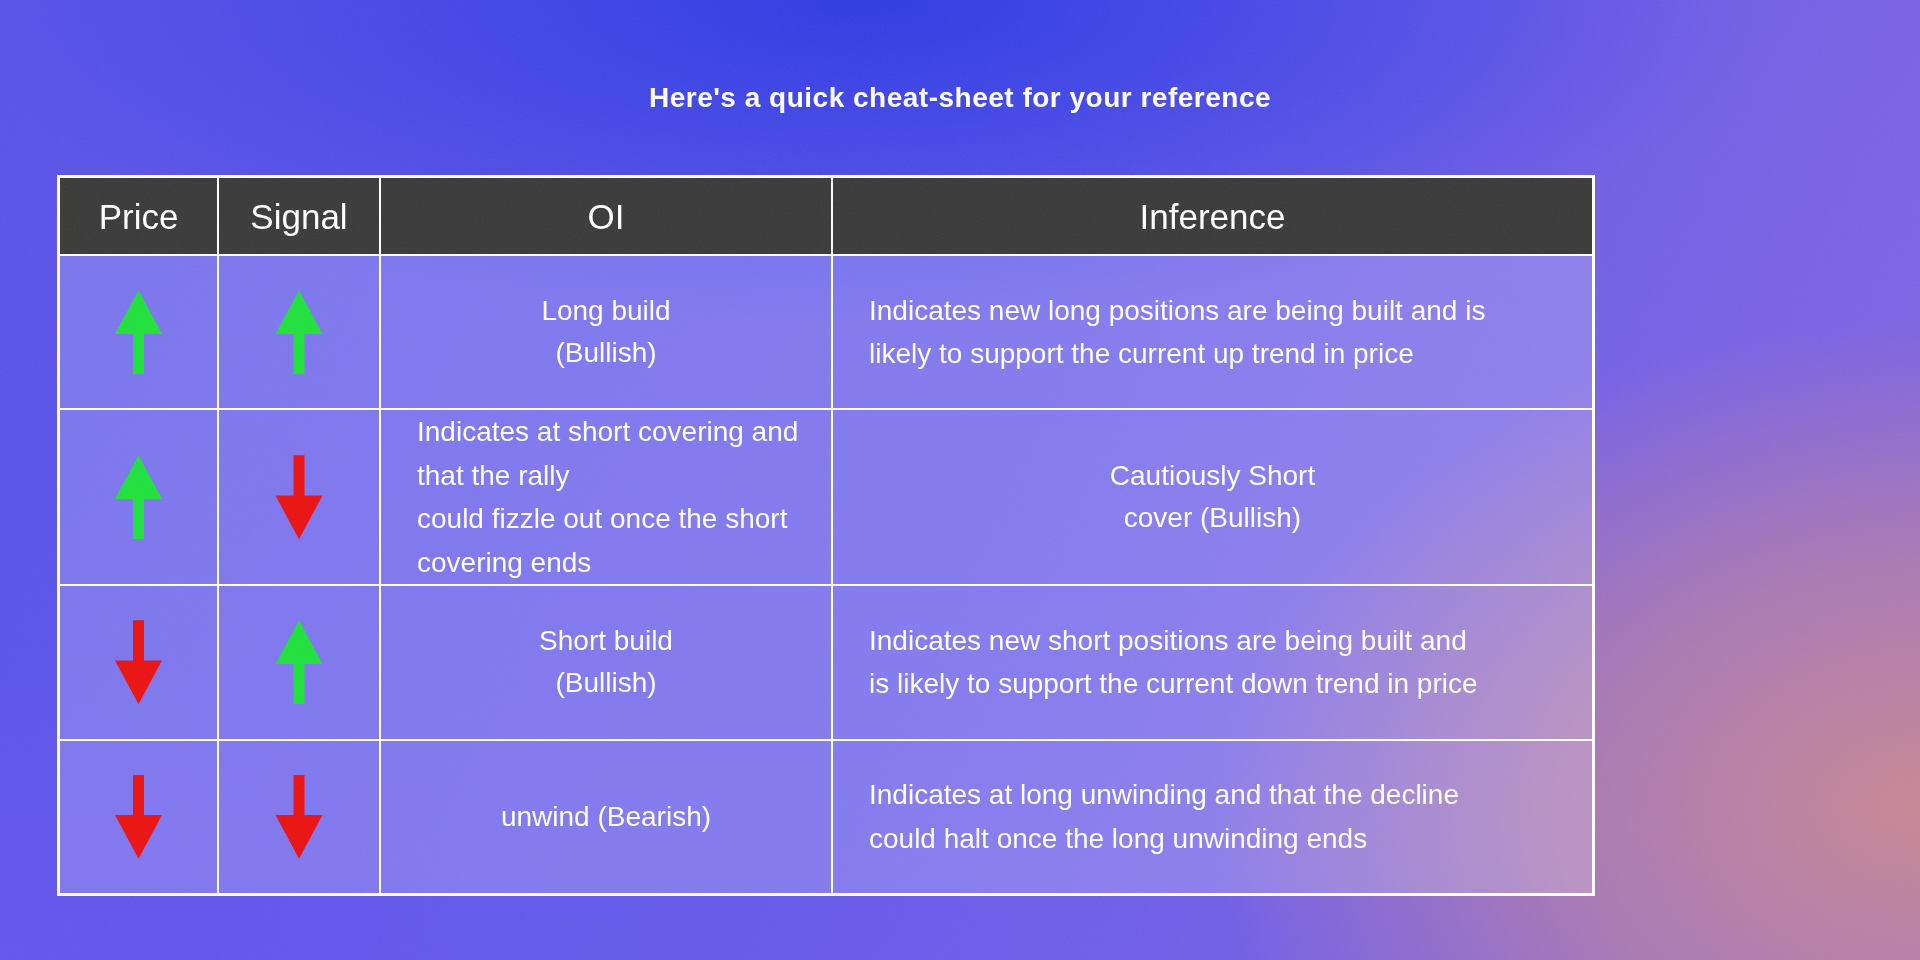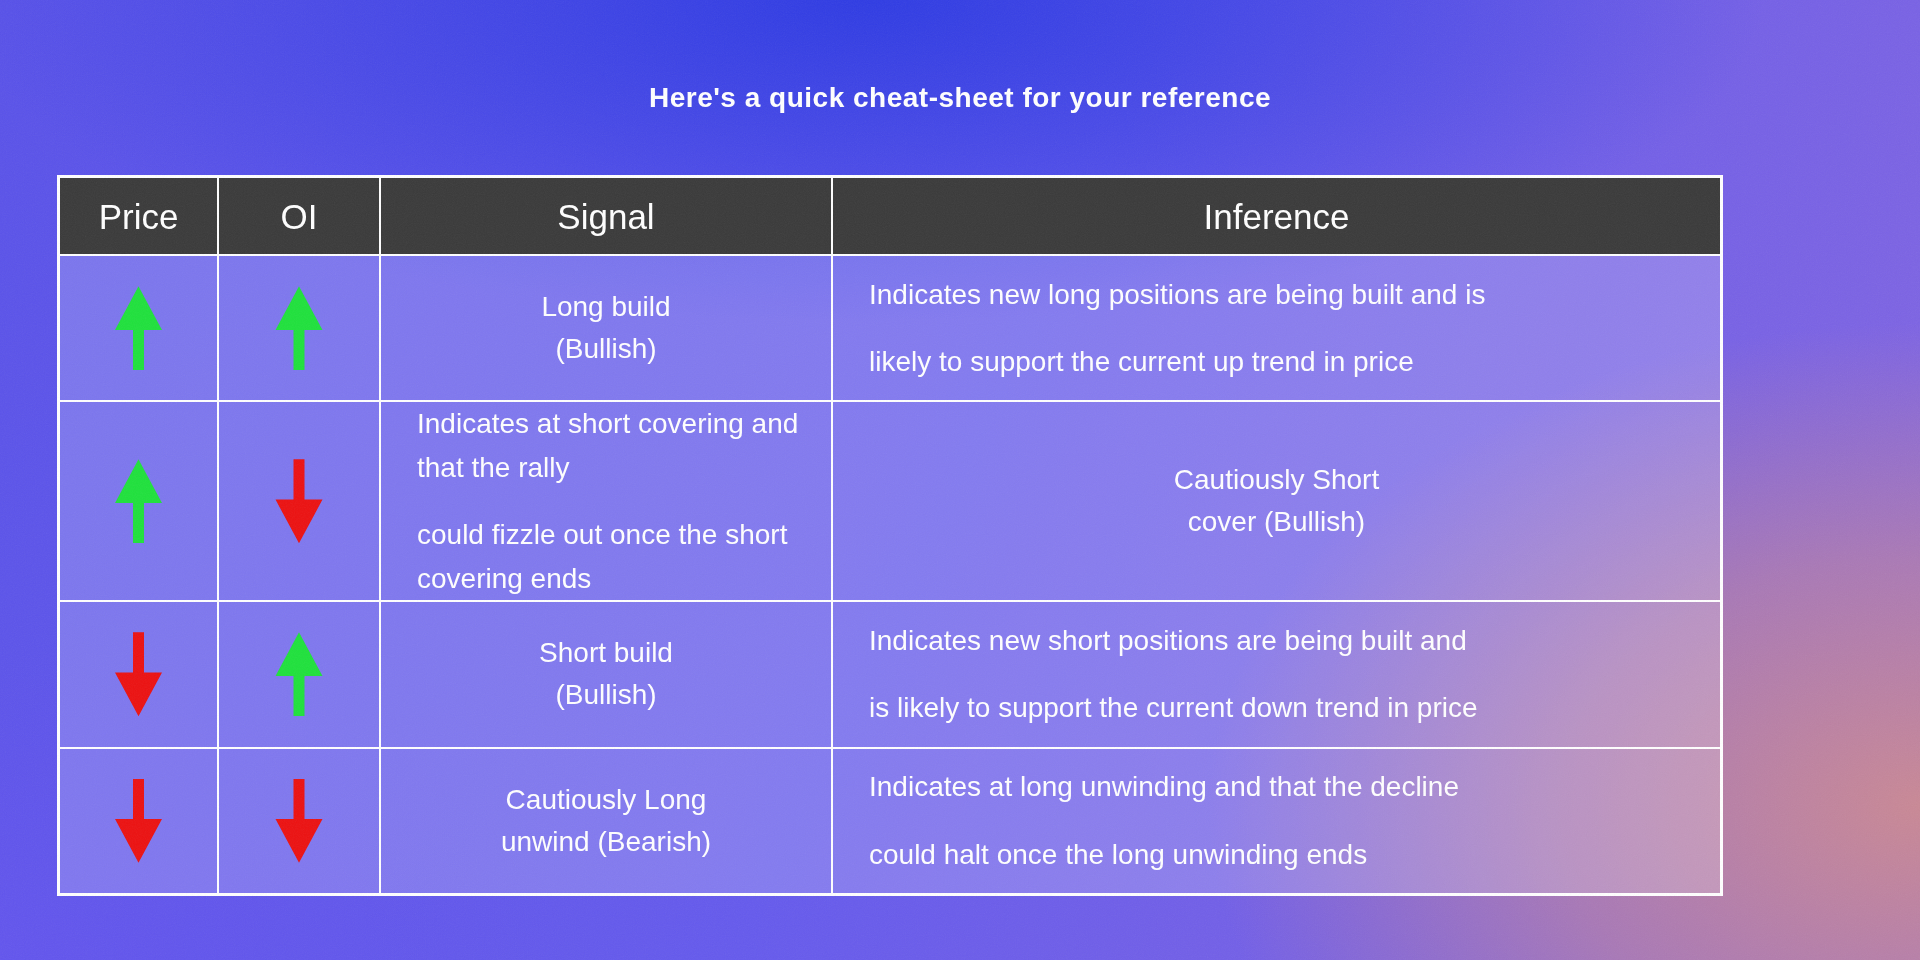--- a/index.html
+++ b/index.html
@@ -23,21 +23,21 @@
     top: 82px; left: 0; width: 100%;
     text-align: center;
     font-size: 28px;
     font-weight: 700;
     letter-spacing: 0.5px;
     z-index: 2;
   }
   .cheat-table {
     position: absolute;
     left: 57px; top: 175px;
-    width: 1666px; height: 721px;
+    width: 1538px; height: 721px;
     border: 3px solid #ffffff;
     display: flex;
     flex-direction: column;
     z-index: 2;
     --cols: 159px 162px 452px 1fr;
   }
   .hrow {
     height: 78px;
     display: grid;
     grid-template-columns: var(--cols);
@@ -60,21 +60,20 @@
     justify-content: center;
     font-size: 28px;
     line-height: 1.5;
   }
   .cell:last-child { border-right: none; }
   .hrow .cell { font-size: 35px; line-height: 1; }
   .inference-cell {
     align-items: flex-start;
     padding-left: 36px;
     line-height: 1.55;
-    gap: 24px;
   }
   .arrow {
     width: 50px; height: 84px;
   }
   .arrow-up {
     background: var(--arrow-up, #1fe13c);
     clip-path: polygon(50% 0%, 97% 52%, 61% 52%, 61% 100%, 39% 100%, 39% 52%, 3% 52%);
   }
   .arrow-down {
     background: var(--arrow-down, #ec1111);
@@ -83,22 +82,22 @@
 </style>
 </head>
 <body>
 
 <div class="page-title">Here's a quick cheat-sheet for your reference</div>
 
 <div class="cheat-table">
 
   <div class="hrow">
     <div class="cell">Price</div>
+    <div class="cell">Signal</div>
     <div class="cell">OI</div>
-    <div class="cell">Signal</div>
     <div class="cell">Inference</div>
   </div>
 
   <div class="row">
     <div class="cell">
       <div class="arrow arrow-up"></div>
     </div>
     <div class="cell">
       <div class="arrow arrow-up"></div>
     </div>
@@ -147,21 +146,20 @@
   </div>
 
   <div class="row">
     <div class="cell">
       <div class="arrow arrow-down"></div>
     </div>
     <div class="cell">
       <div class="arrow arrow-down"></div>
     </div>
     <div class="cell signal-cell">
-      <div>Cautiously Long</div>
       <div>unwind (Bearish)</div>
     </div>
     <div class="cell inference-cell">
       <div>Indicates at long unwinding and that the decline</div>
       <div>could halt once the long unwinding ends</div>
     </div>
   </div>
 
 </div>
 

